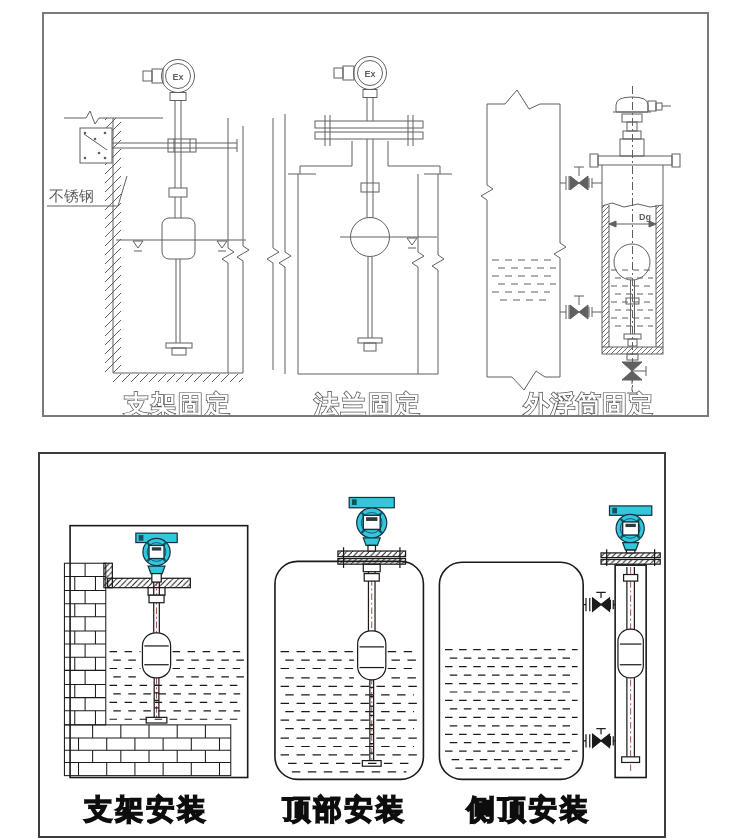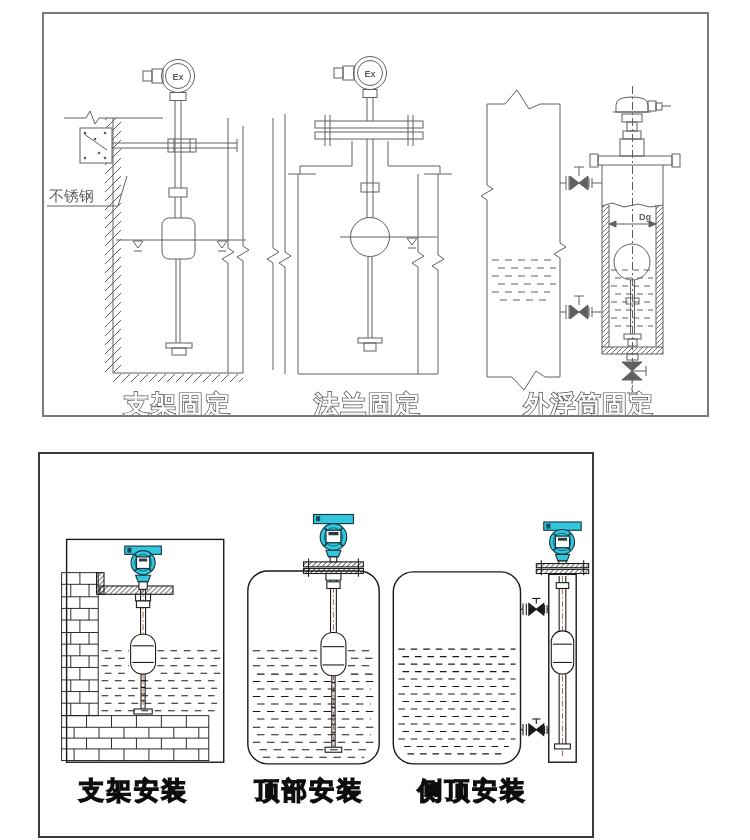--- a/index.html
+++ b/index.html
@@ -1,20 +1,20 @@
 <!DOCTYPE html>
 <html><head>
 <meta charset="utf-8">
 <style>
   html,body{margin:0;padding:0;background:#fff;}
   .page{position:relative;width:750px;height:840px;background:#fff;overflow:hidden;
         font-family:"Liberation Sans",sans-serif;}
   .panel{position:absolute;box-sizing:border-box;background:#fff;}
   .panel-fixing{left:42px;top:12px;width:667px;height:405px;border:2px solid #7a7a7a;}
-  .panel-install{left:38px;top:452px;width:556px;height:386px;border:2px solid #3c3c3c;}
+  .panel-install{left:38px;top:452px;width:628px;height:386px;border:2px solid #3c3c3c;}
   .panel svg{display:block;width:100%;height:100%;}
   text{font-family:"Liberation Sans",sans-serif;}
 </style>
 </head>
 <body>
 
 <div class="page">
 
   <div class="panel panel-fixing">
     <svg viewBox="44 14 663 401">

